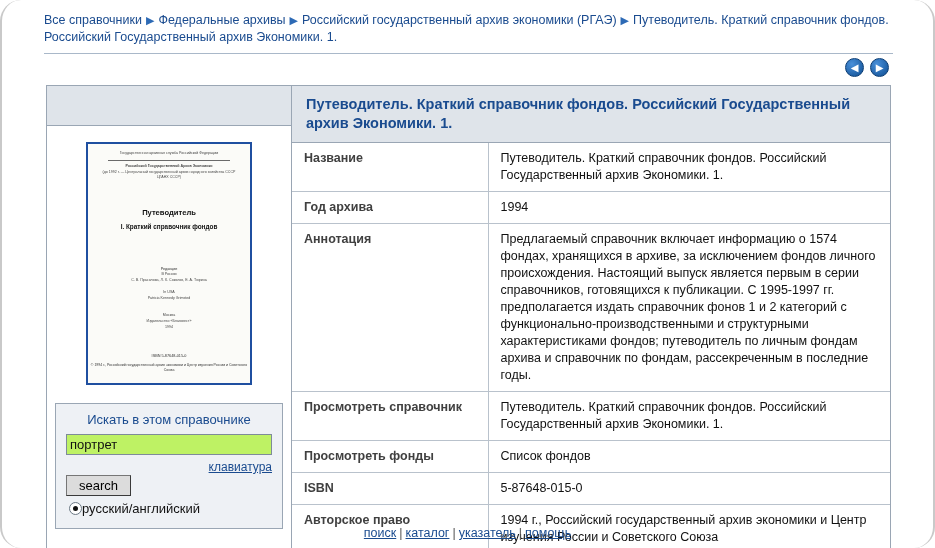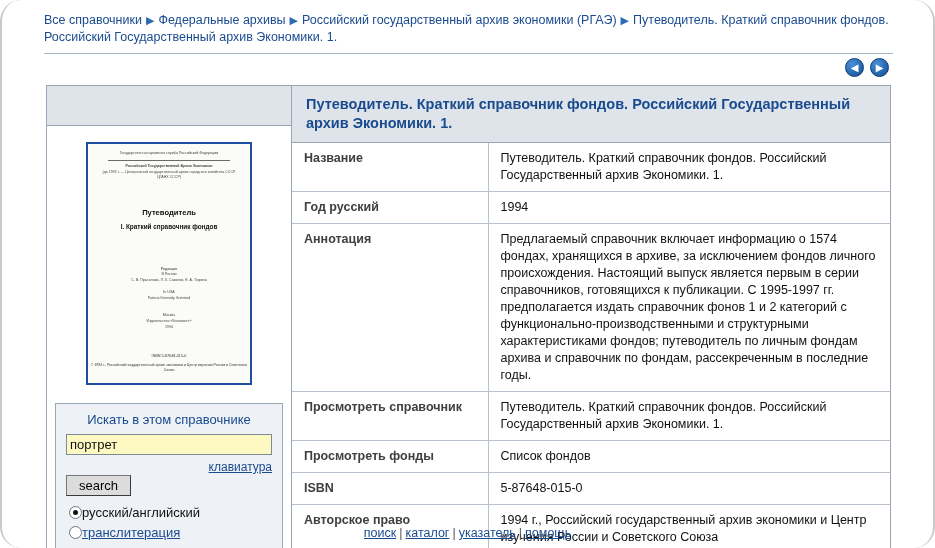--- a/index.html
+++ b/index.html
@@ -121,21 +121,21 @@
     text-align: center;
     color: #1a4b8f;
     font-size: 13px;
     font-weight: normal;
     margin-bottom: 7px;
   }
   .search-input {
     width: 100%;
     height: 21px;
     border: 1px solid #7e8b99;
-    background: #fef9c3;
+    background: #bef264;
     font-family: "Liberation Sans", sans-serif;
     font-size: 13px;
     padding: 1px 3px;
     color: #111;
   }
   .kb-link {
     display: block;
     text-align: right;
     color: #1a4b8f;
     font-size: 12px;
@@ -276,38 +276,34 @@
         <div class="search-title">Искать в этом справочнике</div>
         <input class="search-input" type="text" value="портрет" style="">
         <span class="kb-link">клавиатура</span>
         <div class="search-btn-row">
           <button class="search-btn">search</button>
         </div>
         <div class="radio-row">
           <span class="radio checked"></span>
           <span class="radio-label">русский/английский</span>
         </div>
-        <div class="radio-row">
-          <span class="radio"></span>
-          <span class="radio-label link">транслитерация</span>
-        </div>
       </div>
     </div>
 
     <div class="right-col">
       <div class="doc-title">Путеводитель. Краткий справочник фондов. Российский Государственный архив Экономики. 1.</div>
 
       <table class="meta">
         <tbody>
           <tr>
             <td class="lbl">Название</td>
             <td class="val">Путеводитель. Краткий справочник фондов. Российский Государственный архив Экономики. 1.</td>
           </tr>
           <tr>
-            <td class="lbl">Год русский</td>
+            <td class="lbl">Год архива</td>
             <td class="val">1994</td>
           </tr>
           <tr>
             <td class="lbl">Аннотация</td>
             <td class="val">Предлагаемый справочник включает информацию о 1574 фондах, хранящихся в архиве, за исключением фондов личного происхождения. Настоящий выпуск является первым в серии справочников, готовящихся к публикации. С 1995-1997 гг. предполагается издать справочник фонов 1 и 2 категорий с функционально-производственными и структурными характеристиками фондов; путеводитель по личным фондам архива и справочник по фондам, рассекреченным в последние годы.</td>
           </tr>
           <tr>
             <td class="lbl">Просмотреть справочник</td>
             <td class="val val-link">Путеводитель. Краткий справочник фондов. Российский Государственный архив Экономики. 1.</td>
           </tr>

